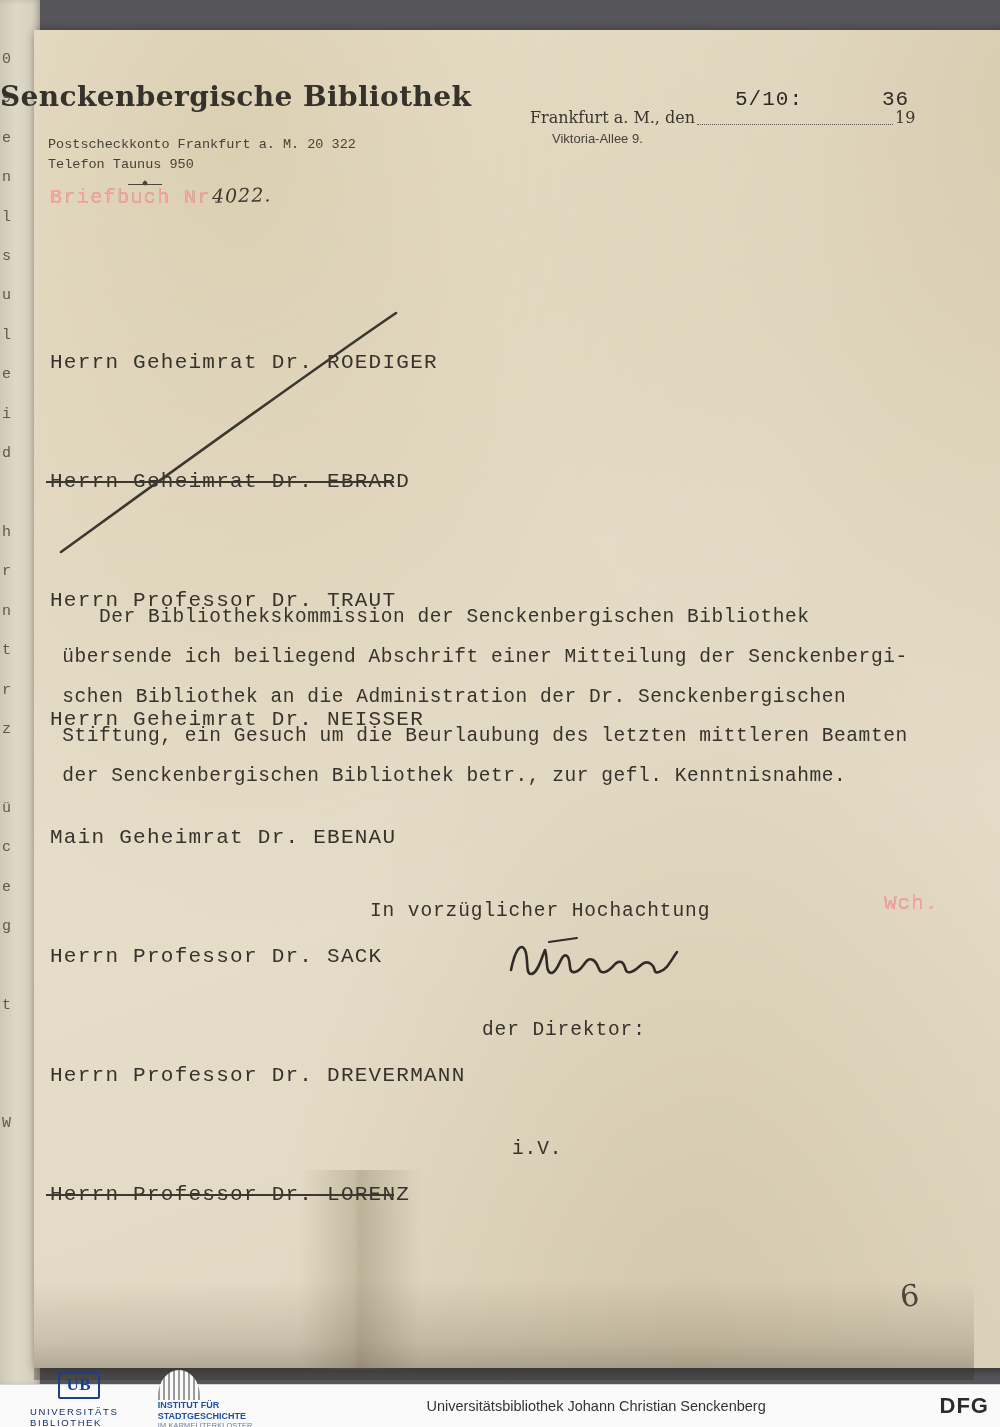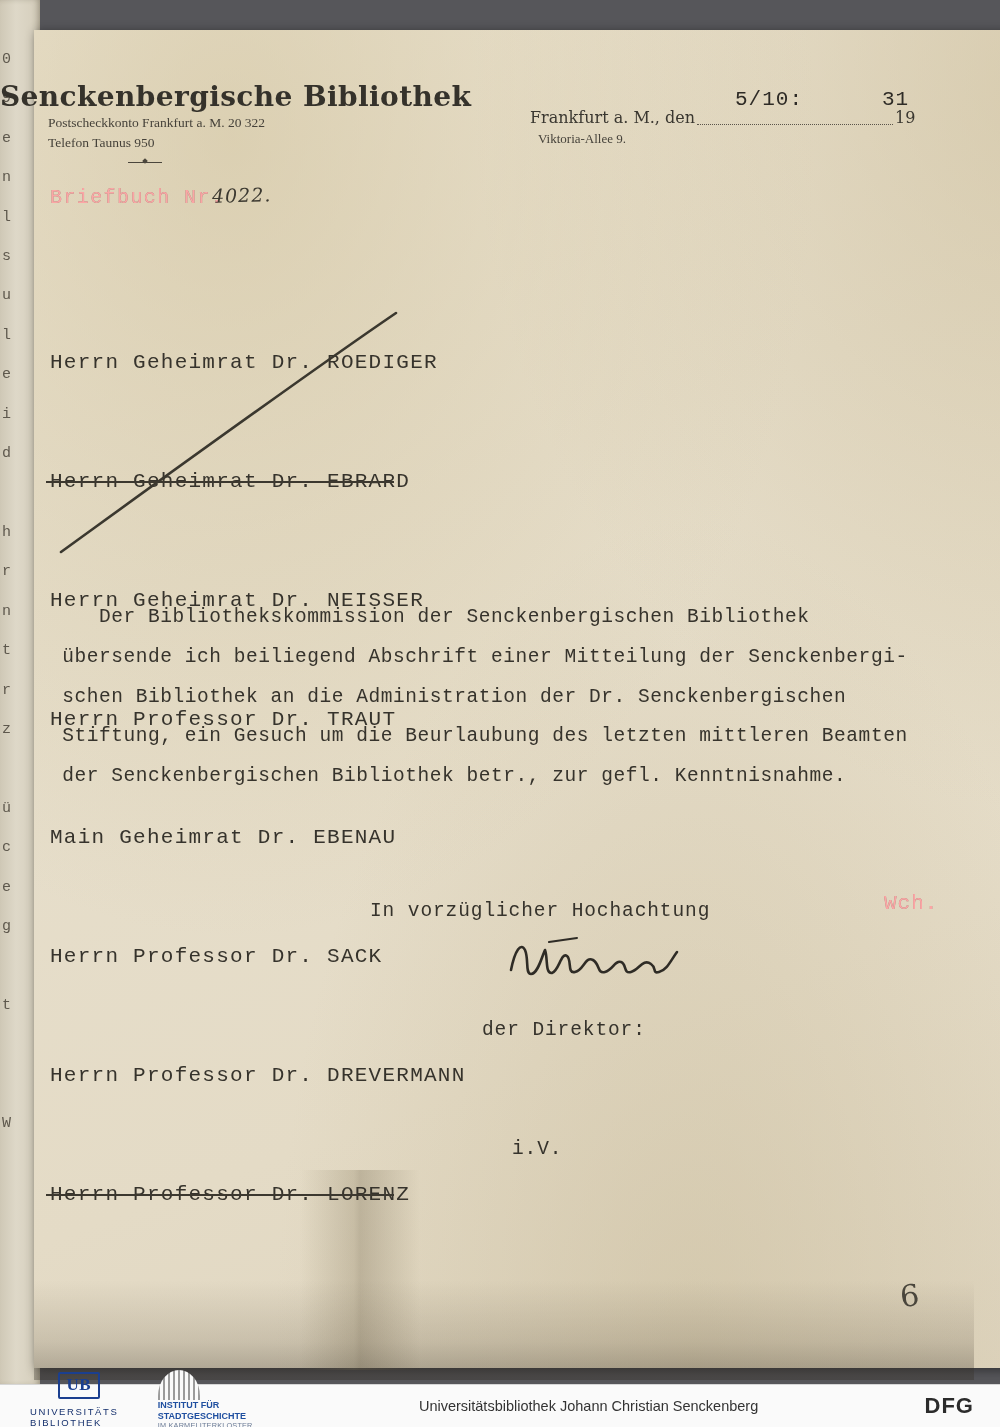--- a/index.html
+++ b/index.html
@@ -95,23 +95,23 @@
   }
   #firm {
     font-family: "DejaVu Serif", serif;
     font-size: 28px;
     font-weight: 700;
     letter-spacing: .4px;
     color: #35322b;
     white-space: nowrap;
   }
   #firm-lines {
-    margin-top: 0;
+    margin-top: 22px;
     margin-left: 48px;
-    font-family: Liberation Serif, serif;
+    font-family: Liberation Mono, monospace;
     font-size: 13.5px;
     line-height: 20px;
     color: #46423a;
   }
   #ornament {
     margin-top: 5px;
     margin-left: 128px;
     width: 34px;
     height: 9px;
     position: relative;
@@ -141,22 +141,22 @@
   }
   #dateline-dots {
     display: inline-block;
     width: 196px;
     border-bottom: 1px dotted #5a544a;
     margin: 0 2px -2px 2px;
     height: 12px;
   }
   #placedate-sub {
     margin-top: 4px;
-    margin-left: 8px;
-    font-family: Liberation Serif, serif;
+    margin-left: 22px;
+    font-family: Liberation Sans, sans-serif;
     font-size: 13px;
     color: #46423a;
   }
   .typed-date {
     position: absolute;
     font-family: "Liberation Mono", monospace;
     font-size: 21px;
     letter-spacing: 1px;
     color: #2e2b26;
   }
@@ -332,21 +332,21 @@
   }
   .isg-text .sub { font-weight: 400; font-size: 7.3px; color: #6b7b96; letter-spacing: .2px;}
   #footer-center {
     flex: 1;
     text-align: center;
     font-family: "Liberation Sans", sans-serif;
     font-size: 14.5px;
     color: #333;
   }
   #footer-right {
-    padding-right: 26px;
+    padding-right: 11px;
     font-family: "Liberation Sans", sans-serif;
     font-weight: 700;
     font-size: 22px;
     letter-spacing: 1px;
     color: #2b2b2b;
     text-align: center;
   }
 </style>
 </head>
 <body>
@@ -400,30 +400,30 @@
       <div id="ornament"></div>
     </div>
 
     <div id="placedate">
       <div id="placedate-row">
         <span>Frankfurt a. M., den</span><span id="dateline-dots"></span><span>19</span>
       </div>
       <div id="placedate-sub">Viktoria-Allee 9.</div>
     </div>
     <div class="typed-date" id="date-day">5/10:</div>
-    <div class="typed-date" id="date-year">31</div>
+    <div class="typed-date" id="date-year">36</div>
 
     <div class="typed" id="briefbuch">Briefbuch Nr.</div>
     <div class="hand" id="briefbuch-no">4022.</div>
 
     <div id="recipients">
       <span class="rec">Herrn Geheimrat Dr. ROEDIGER</span>
       <span class="rec struck">Herrn Geheimrat Dr. EBRARD</span>
+      <span class="rec">Herrn Professor Dr. TRAUT</span>
       <span class="rec">Herrn Geheimrat Dr. NEISSER</span>
-      <span class="rec">Herrn Professor Dr. TRAUT</span>
       <span class="rec">Main Geheimrat Dr. EBENAU</span>
       <span class="rec">Herrn Professor Dr. SACK</span>
       <span class="rec">Herrn Professor Dr. DREVERMANN</span>
       <span class="rec struck">Herrn Professor Dr. LORENZ</span>
     </div>
 
     <svg id="diagonal" viewBox="0 0 345 255">
       <path d="M341 8 C 250 70, 140 150, 6 247" stroke="#3b382f" stroke-width="2.6" fill="none" stroke-linecap="round"></path>
     </svg>
 

